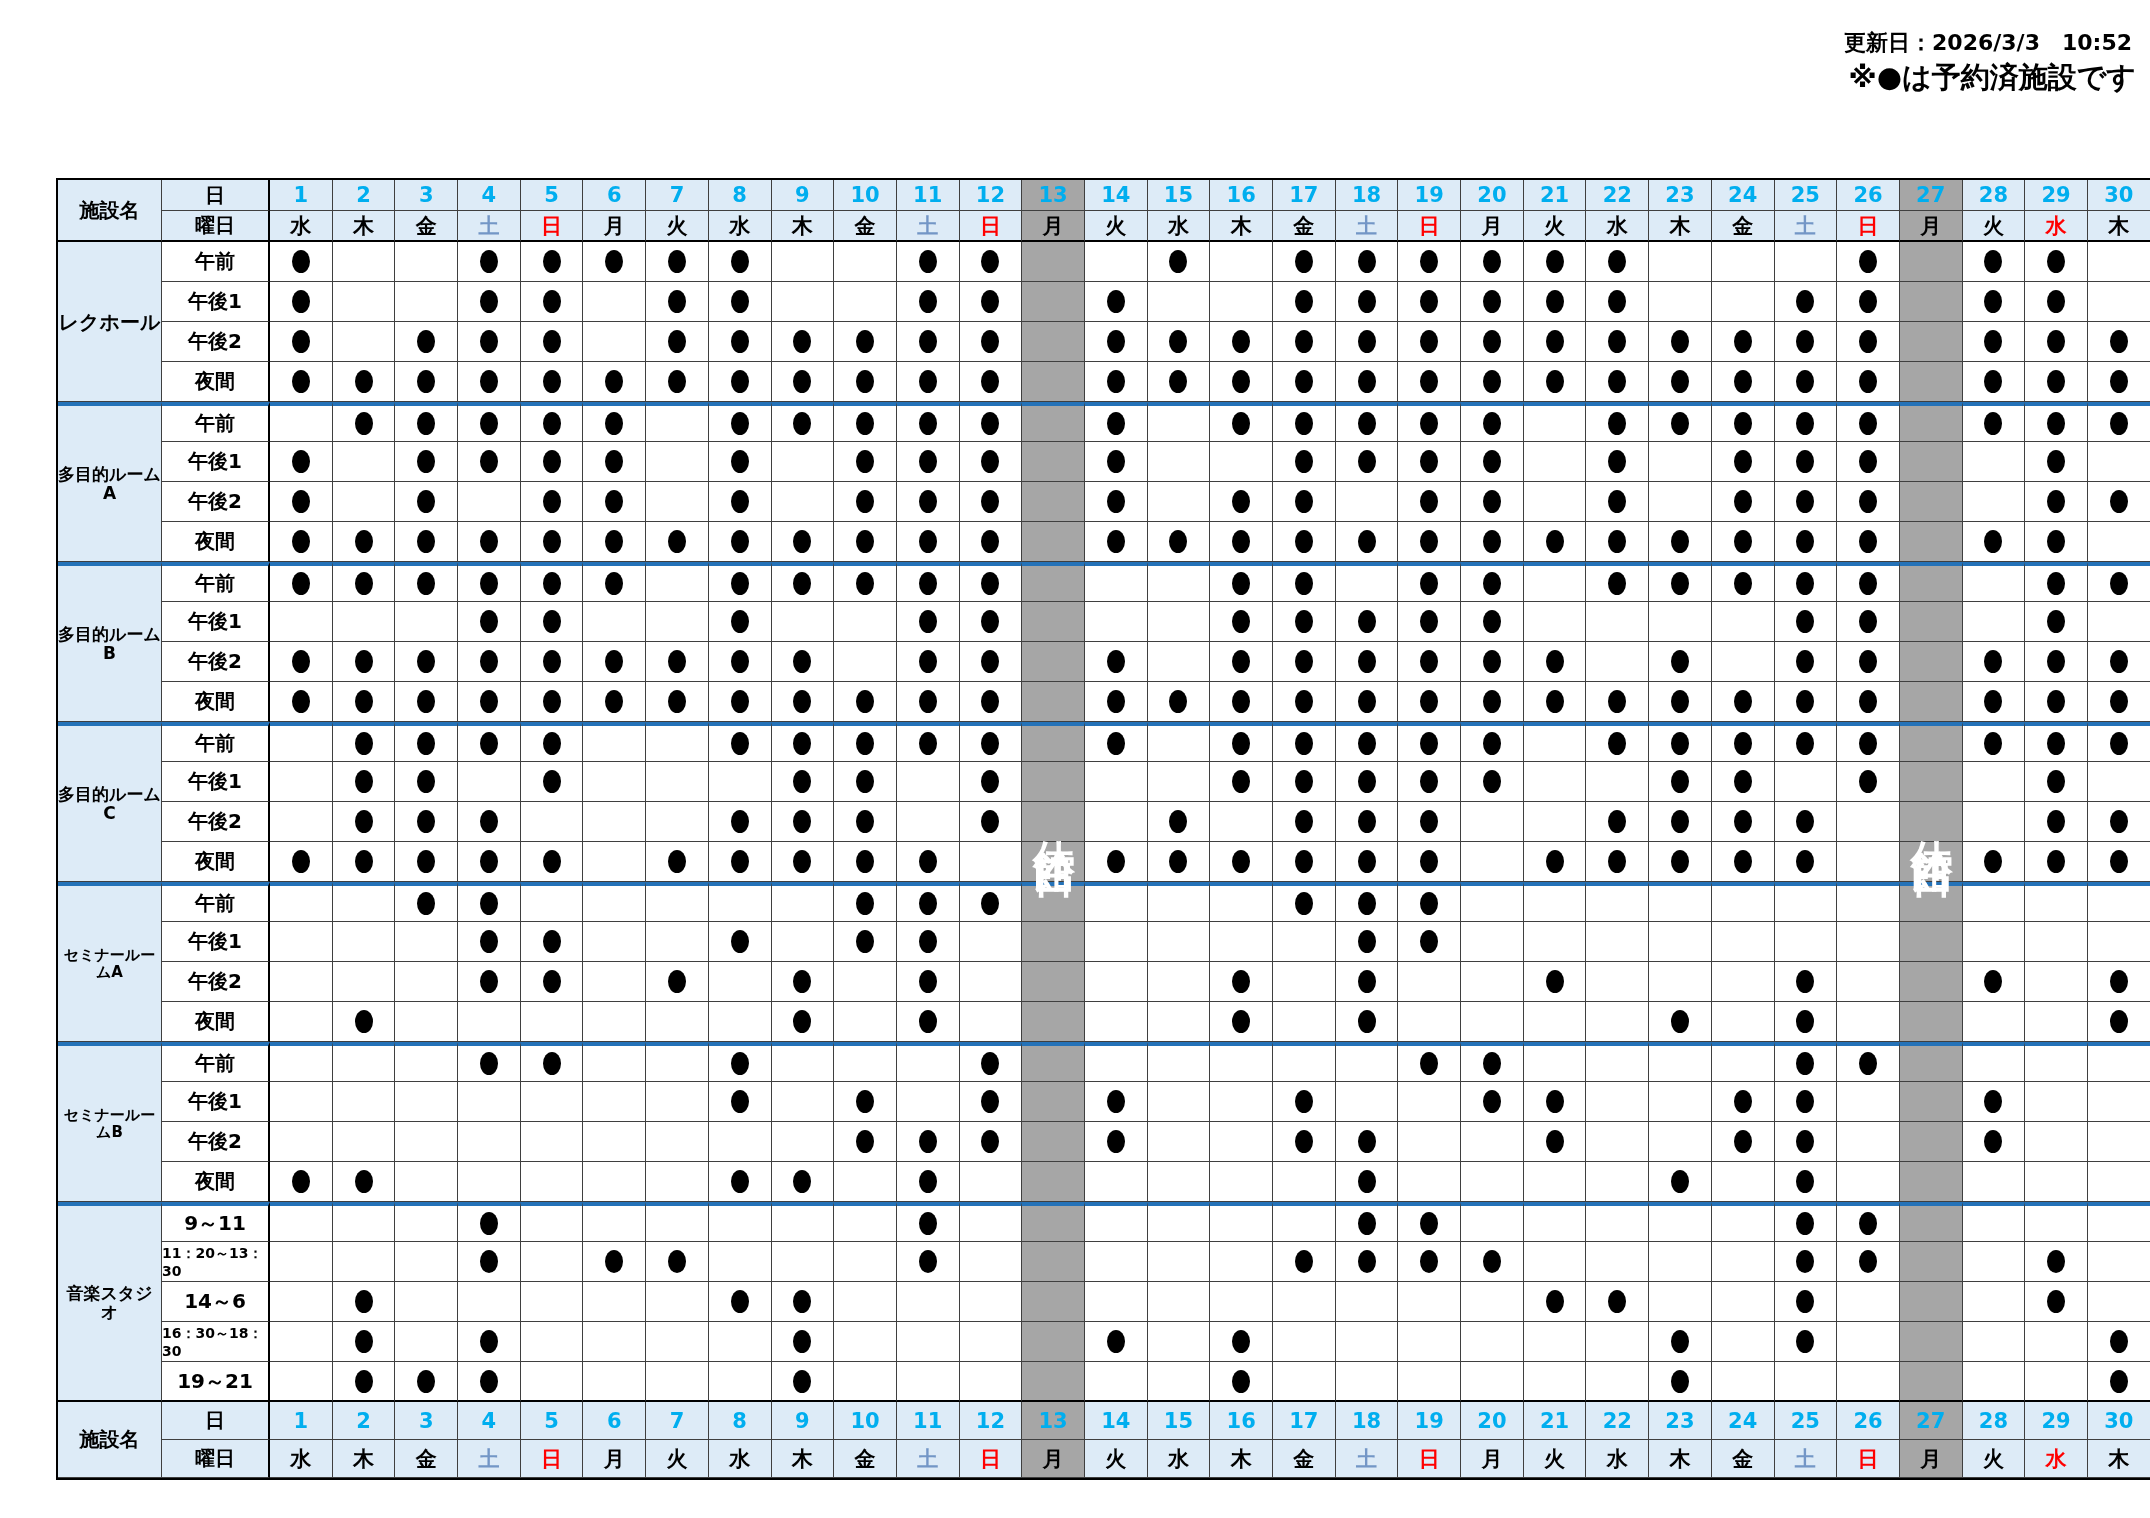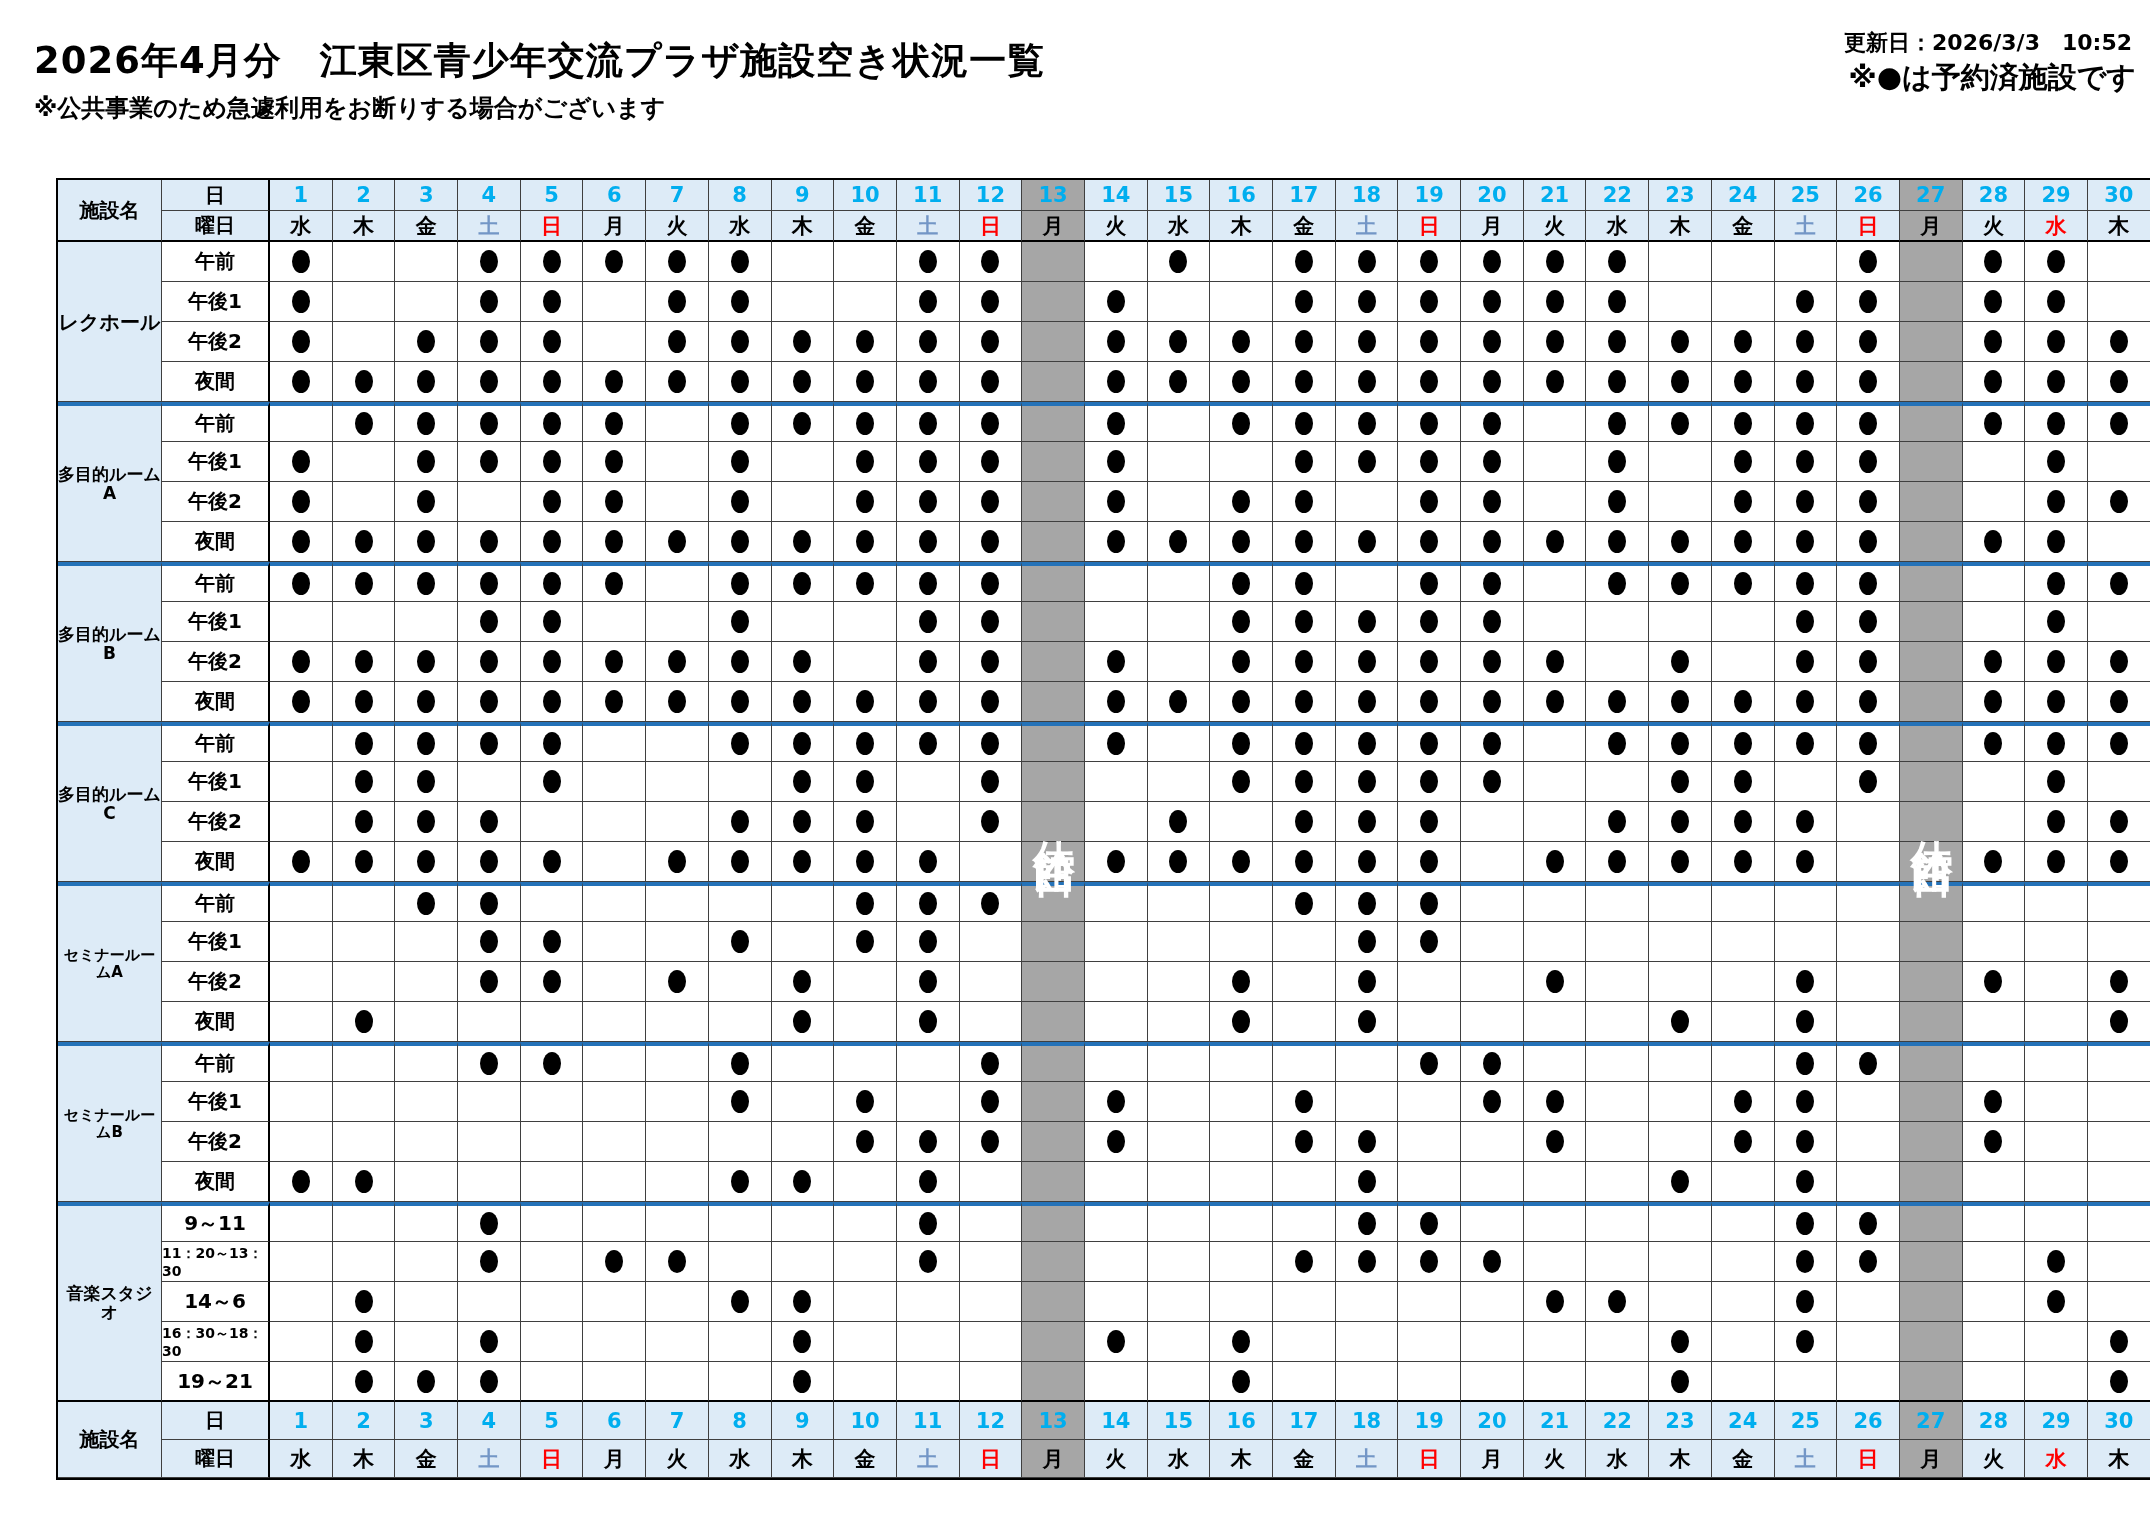--- a/index.html
+++ b/index.html
@@ -36,22 +36,20 @@
   .daycell{background:#fff;}
   .dot{width:18px;height:23px;border-radius:50%;background:#000;}
   .closed-overlay{position:absolute;width:63px;display:flex;align-items:center;justify-content:center;
         writing-mode:vertical-rl;text-orientation:upright;color:#ffffff;font-size:42px;
         letter-spacing:10px;pointer-events:none;}
 </style>
 </head>
 <body>
 
 <div class="page">
-  <div class="page-title">2026年4月分　江東区青少年交流プラザ施設空き状況一覧</div>
-  <div class="page-note">※公共事業のため急遽利用をお断りする場合がございます</div>
   <div class="updated">更新日：2026/3/3　10:52</div>
   <div class="legend">※●は予約済施設です</div>
 
   <div class="sched" id="sched">
       <div class="cell corner thickbottom" style="grid-area: 1 / 1 / span 2;">施設名</div>
       <div class="cell rowlabel thickright" style="grid-area: 1 / 2;">日</div>
       <div class="cell rowlabel thickright thickbottom" style="grid-area: 2 / 2;">曜日</div>
       <div class="cell daynum hdr" style="grid-area: 1 / 3;">1</div>
       <div class="cell wday hdr thickbottom" style="grid-area: 2 / 3;">水</div>
       <div class="cell daynum hdr" style="grid-area: 1 / 4;">2</div>

